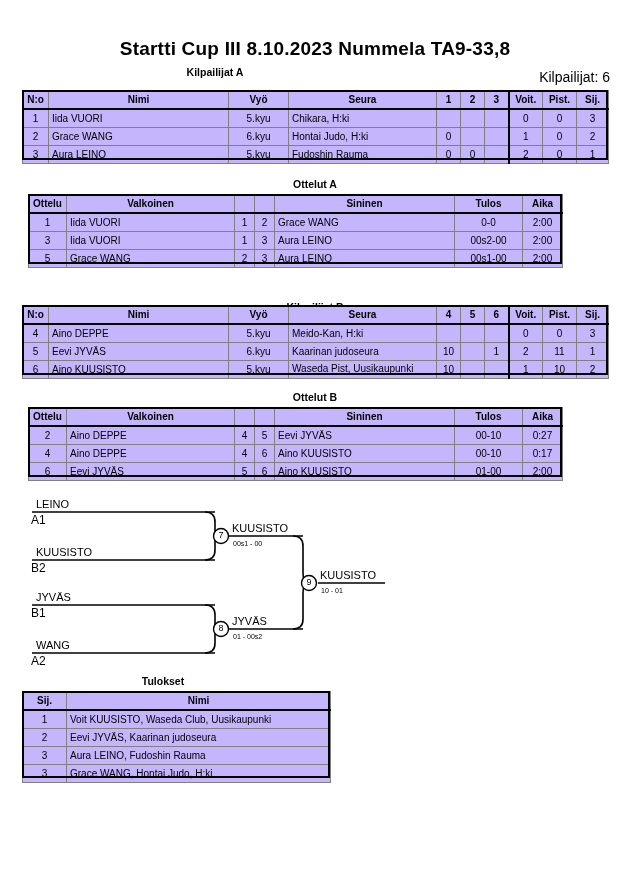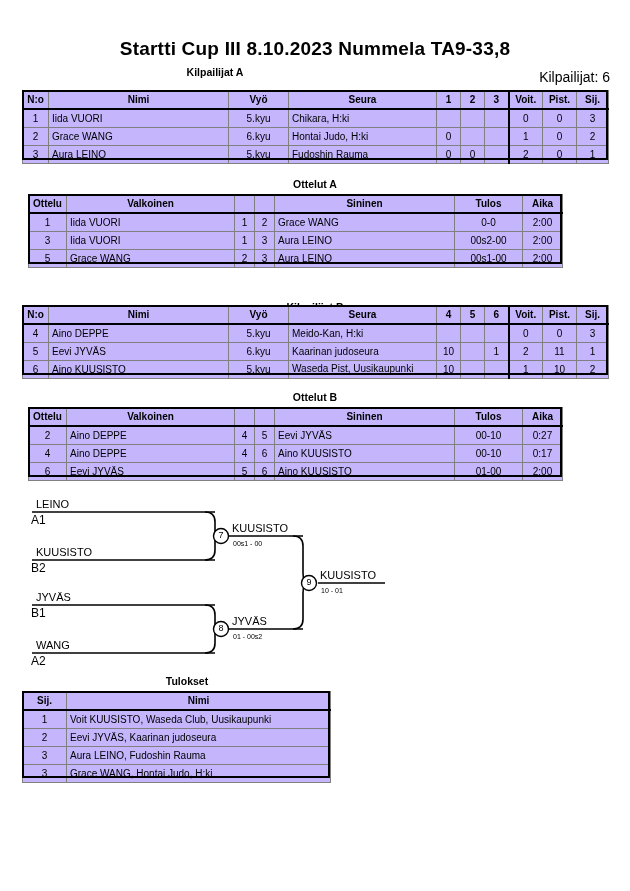--- a/index.html
+++ b/index.html
@@ -46,21 +46,21 @@
     position: absolute;
     width: 590px;
     left: 20px;
     text-align: center;
     font-size: 10.5px;
     font-weight: bold;
   }
   .caption-ottelut-a { top: 178px; }
   .caption-kilpailijat-b { top: 301px; }
   .caption-ottelut-b { top: 391px; }
-  .caption-tulokset   { top: 675px; left: 32px; width: 310px; }
+  .caption-tulokset   { top: 675px; left: 8px; width: 310px; }
 
   
   .tbl {
     position: absolute;
     border-collapse: collapse;
     font-size: 10px;
     table-layout: fixed;
     background: #c4b5fd;
   }
   .tbl td, .tbl th {

